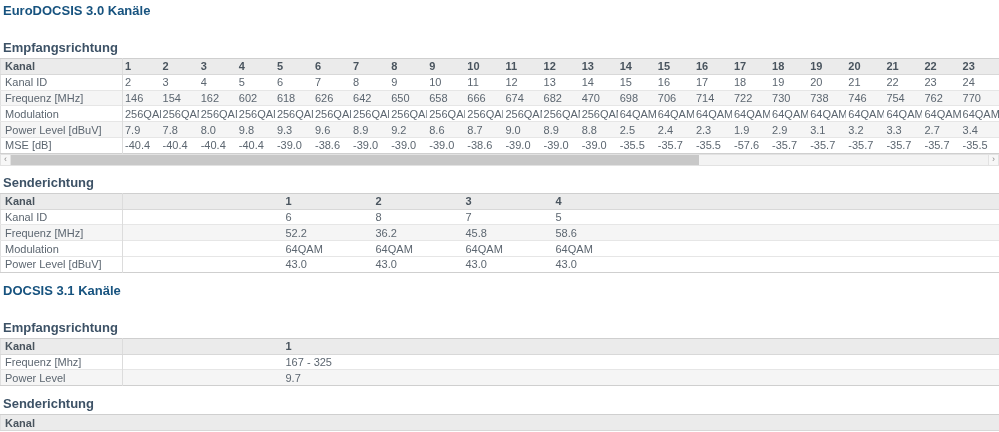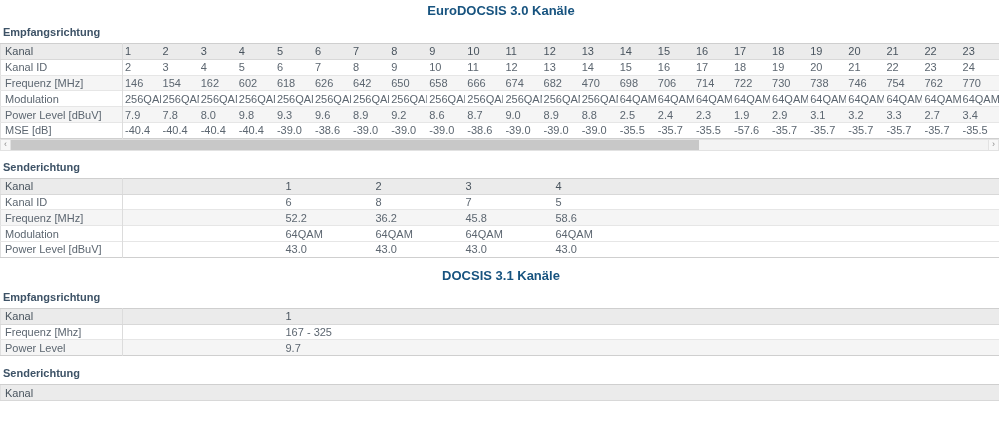--- a/index.html
+++ b/index.html
@@ -1,28 +1,28 @@
 <!DOCTYPE html>
 <html><head>
 <meta charset="utf-8">
 <style>
   html,body{margin:0;padding:0;background:#ffffff;}
   body{width:999px;height:432px;font-family:"Liberation Sans","DejaVu Sans",sans-serif;
        font-size:11px;color:#5c6670;overflow:hidden;}
-  .h1{margin:3px 0 0 3px;font-size:13px;line-height:16px;font-weight:bold;color:#17537f;text-align:center;}
-  .h2{margin:7px 0 4px 3px;font-size:11px;line-height:13px;font-weight:bold;color:#3d5266;}
+  .h1{margin:3px 0 0 3px;font-size:13px;line-height:16px;font-weight:bold;color:#17537f;}
+  .h2{margin:22px 0 4px 3px;font-size:13px;line-height:13px;font-weight:bold;color:#3d5266;}
   table.chan{border-collapse:collapse;width:999px;table-layout:fixed;
              border-top:1px solid #cfcfcf;border-bottom:1px solid #cfcfcf;
              border-left:1px solid #e0e0e0;}
   table.chan td{height:14.8px;line-height:14px;padding:0 0 0 2px;font-size:11px;
                 white-space:nowrap;overflow:hidden;border-top:1px solid #e6e6e6;}
   table.chan tr:first-child td{border-top:none;}
   table.chan td.lbl{padding-left:4px;border-right:1px solid #dcdcdc;}
   table.chan td.lbl.noborder{border-right:none;}
-  table.chan tr.hdr td{font-weight:normal;color:#49545e;background:#ebebeb;
+  table.chan tr.hdr td{font-weight:bold;color:#49545e;background:#ebebeb;
                        border-bottom:1px solid #d8d8d8;}
   table.chan tr.alt td{background:#f5f5f5;}
   
   .scrollbar{display:flex;width:997px;height:10px;background:#f3f3f3;
              border:1px solid #e2e2e2;align-items:stretch;}
   .sb-btn{width:9px;background:#f7f7f7;color:#8a8a8a;font-size:9px;line-height:9px;
           text-align:center;border-left:1px solid #e2e2e2;border-right:1px solid #e2e2e2;
           cursor:default;user-select:none;}
   .sb-btn:first-child{border-left:none;}
   .sb-btn:last-child{border-right:none;}

